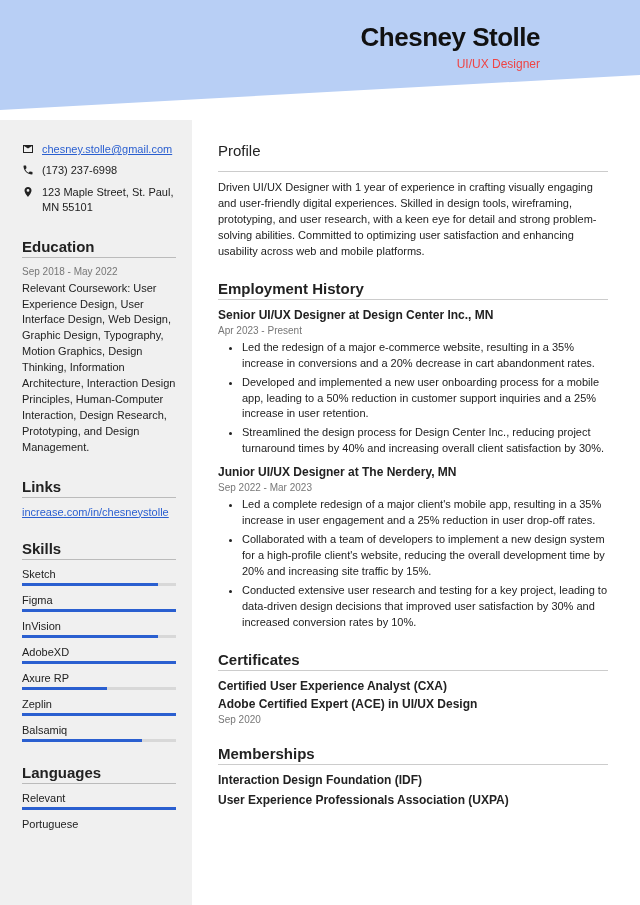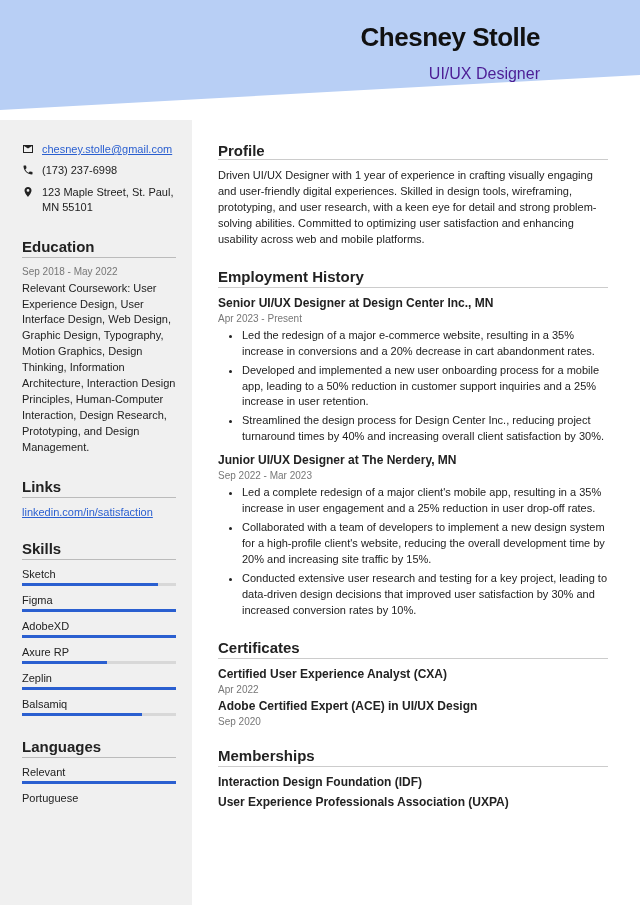--- a/index.html
+++ b/index.html
@@ -2,39 +2,39 @@
 <html><head>
 <meta charset="utf-8">
 <style>
   * { margin: 0; padding: 0; box-sizing: border-box; }
   body { font-family: -apple-system, BlinkMacSystemFont, "Segoe UI", Arial, sans-serif; font-size: 11.5px; color: #222; background: #fff; width: 640px; }
   .page { position: relative; width: 640px; min-height: 905px; background: #fff; overflow: hidden; }
   .header-band { position: absolute; top: 0; left: 0; width: 100%; height: 120px; }
   .header-bg { position: absolute; top: 0; left: 0; width: 100%; height: 100%; }
   .header-text { position: absolute; top: 22px; right: 100px; text-align: right; z-index: 2;}
   .header-text h1 { font-size: 26px; font-weight: 700; color: #111; letter-spacing: -0.5px;}
-  .header-text .title { font-size: 16px; color: #4c1d95; margin-top: 12px; }
+  .header-text .title { font-size: 12px; color: #ef4444; margin-top: 4px; }
   .columns { display: flex; padding-top: 120px; }
   .sidebar { width: 192px; background: #f0f0f0; padding: 22px 16px 22px 22px; min-height: 785px; }
   .main { flex: 1; padding: 22px 32px 22px 26px; }
   .contact-row { display: flex; align-items: flex-start; gap: 8px; margin-bottom: 4px; font-size: 11px; line-height: 1.4; }
   .contact-row .icon { width: 12px; flex-shrink: 0; padding-top: 1px; }
   a { color: #2a5fd0; }
   .section-h { font-size: 15px; font-weight: 700; margin-top: 22px; margin-bottom: 2px; }
   .section-rule { border: none; border-top: 1px solid #bbb; margin-bottom: 8px; }
   .edu-title { font-size: 12px; font-weight: 700; line-height: 1.35; }
   .date-range { font-size: 10px; color: #777; margin: 3px 0 4px; }
   .body-text { font-size: 11px; line-height: 1.45; }
   .skill { margin-bottom: 8px; }
   .skill-name { font-size: 11px; margin-bottom: 3px; }
   .bar-track { width: 100%; height: 3px; background: #d8d8d8; position: relative; }
   .bar-fill { height: 3px; background: #2a5fd0; position: absolute; top: 0; left: 0; }
   .main .section-h { margin-top: 20px; }
   .main .section-h:first-child, .sidebar .section-h:first-child { margin-top: 0; }
-  .profile-h { font-size: 15px; font-weight: 700; margin-bottom: 0; }
+  .profile-h { font-size: 15px; font-weight: 400; margin-bottom: 12px; }
   .main-body { font-size: 11px; line-height: 1.45; }
   .job-title { font-size: 12px; font-weight: 700; margin-top: 8px; }
   ul.bullets { list-style: disc; padding-left: 24px; margin-top: 4px; }
   ul.bullets li { font-size: 11px; line-height: 1.45; margin-bottom: 3px; }
   .main hr.section-rule { border-top: 1px solid #ccc; }
   .sidebar-bg { position: absolute; top: 0; left: 0; width: 192px; height: 100%; background: #f0f0f0; z-index: -1; }
 </style>
 </head>
 <body>
 
@@ -78,35 +78,41 @@
         <span>123 Maple Street, St. Paul, MN 55101</span>
       </div>
 
       <h2 class="section-h">Education</h2>
       <hr class="section-rule">
       <div class="date-range">Sep 2018 - May 2022</div>
       <div class="body-text">Relevant Coursework: User Experience Design, User Interface Design, Web Design, Graphic Design, Typography, Motion Graphics, Design Thinking, Information Architecture, Interaction Design Principles, Human-Computer Interaction, Design Research, Prototyping, and Design Management.</div>
 
       <h2 class="section-h">Links</h2>
       <hr class="section-rule">
-      <a href="#" style="font-size:11px;">linkedin.com/in/satisfaction</a>
+      <a href="#" style="font-size:11px;">increase.com/in/chesneystolle</a>
 
       <h2 class="section-h">Skills</h2>
       <hr class="section-rule">
       <div id="skills-list">
           <div class="skill">
             <div class="skill-name">Sketch</div>
             <div class="bar-track">
               <div class="bar-fill" style="width:88%"></div>
             </div>
           </div>
           <div class="skill">
             <div class="skill-name">Figma</div>
             <div class="bar-track">
               <div class="bar-fill" style="width:100%"></div>
+            </div>
+          </div>
+          <div class="skill">
+            <div class="skill-name">InVision</div>
+            <div class="bar-track">
+              <div class="bar-fill" style="width:88%"></div>
             </div>
           </div>
           <div class="skill">
             <div class="skill-name">AdobeXD</div>
             <div class="bar-track">
               <div class="bar-fill" style="width:100%"></div>
             </div>
           </div>
           <div class="skill">
             <div class="skill-name">Axure RP</div>
@@ -169,21 +175,20 @@
               <li>Conducted extensive user research and testing for a key project, leading to data-driven design decisions that improved user satisfaction by 30% and increased conversion rates by 10%.</li>
             </ul>
           </div>
         </div>
 
       <h2 class="section-h">Certificates</h2>
       <hr class="section-rule">
       <div id="certs">
           <div>
             <div class="job-title" style="margin-top:4px">Certified User Experience Analyst (CXA)</div>
-            <div class="date-range">Apr 2022</div>
           </div>
           <div>
             <div class="job-title" style="margin-top:4px">Adobe Certified Expert (ACE) in UI/UX Design</div>
             <div class="date-range">Sep 2020</div>
           </div>
         </div>
 
       <h2 class="section-h">Memberships</h2>
       <hr class="section-rule">
       <div id="memberships">

